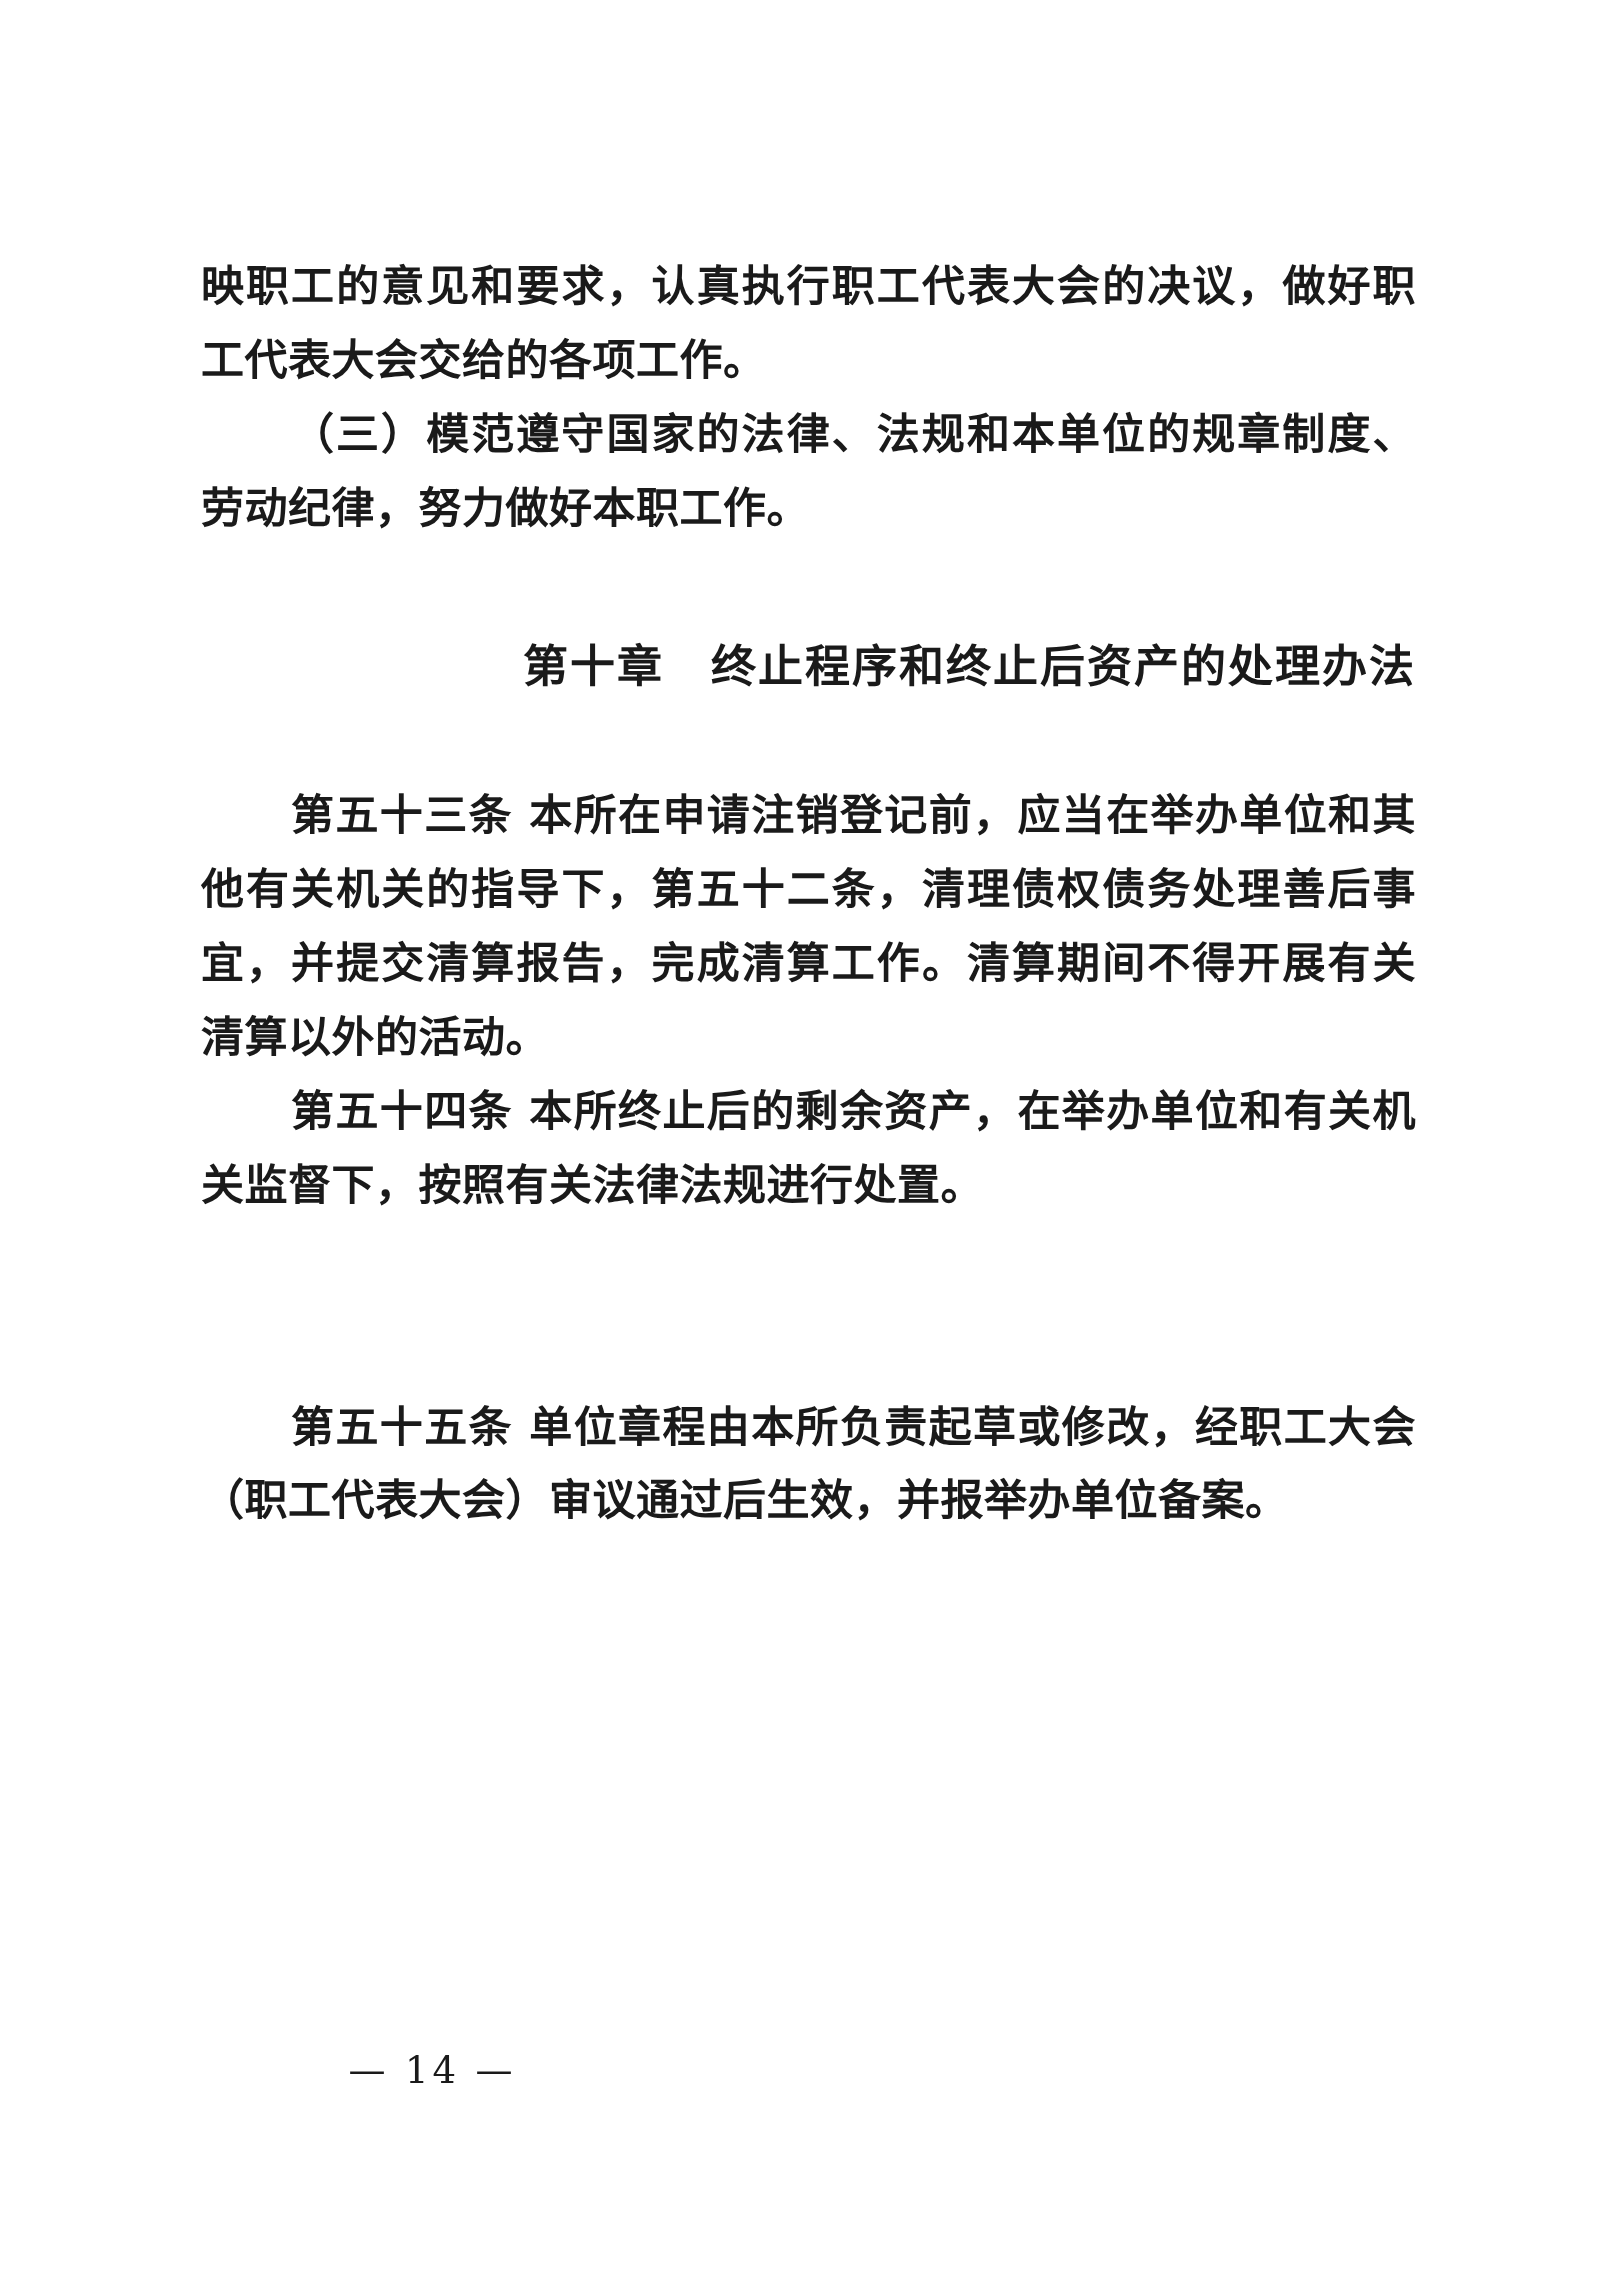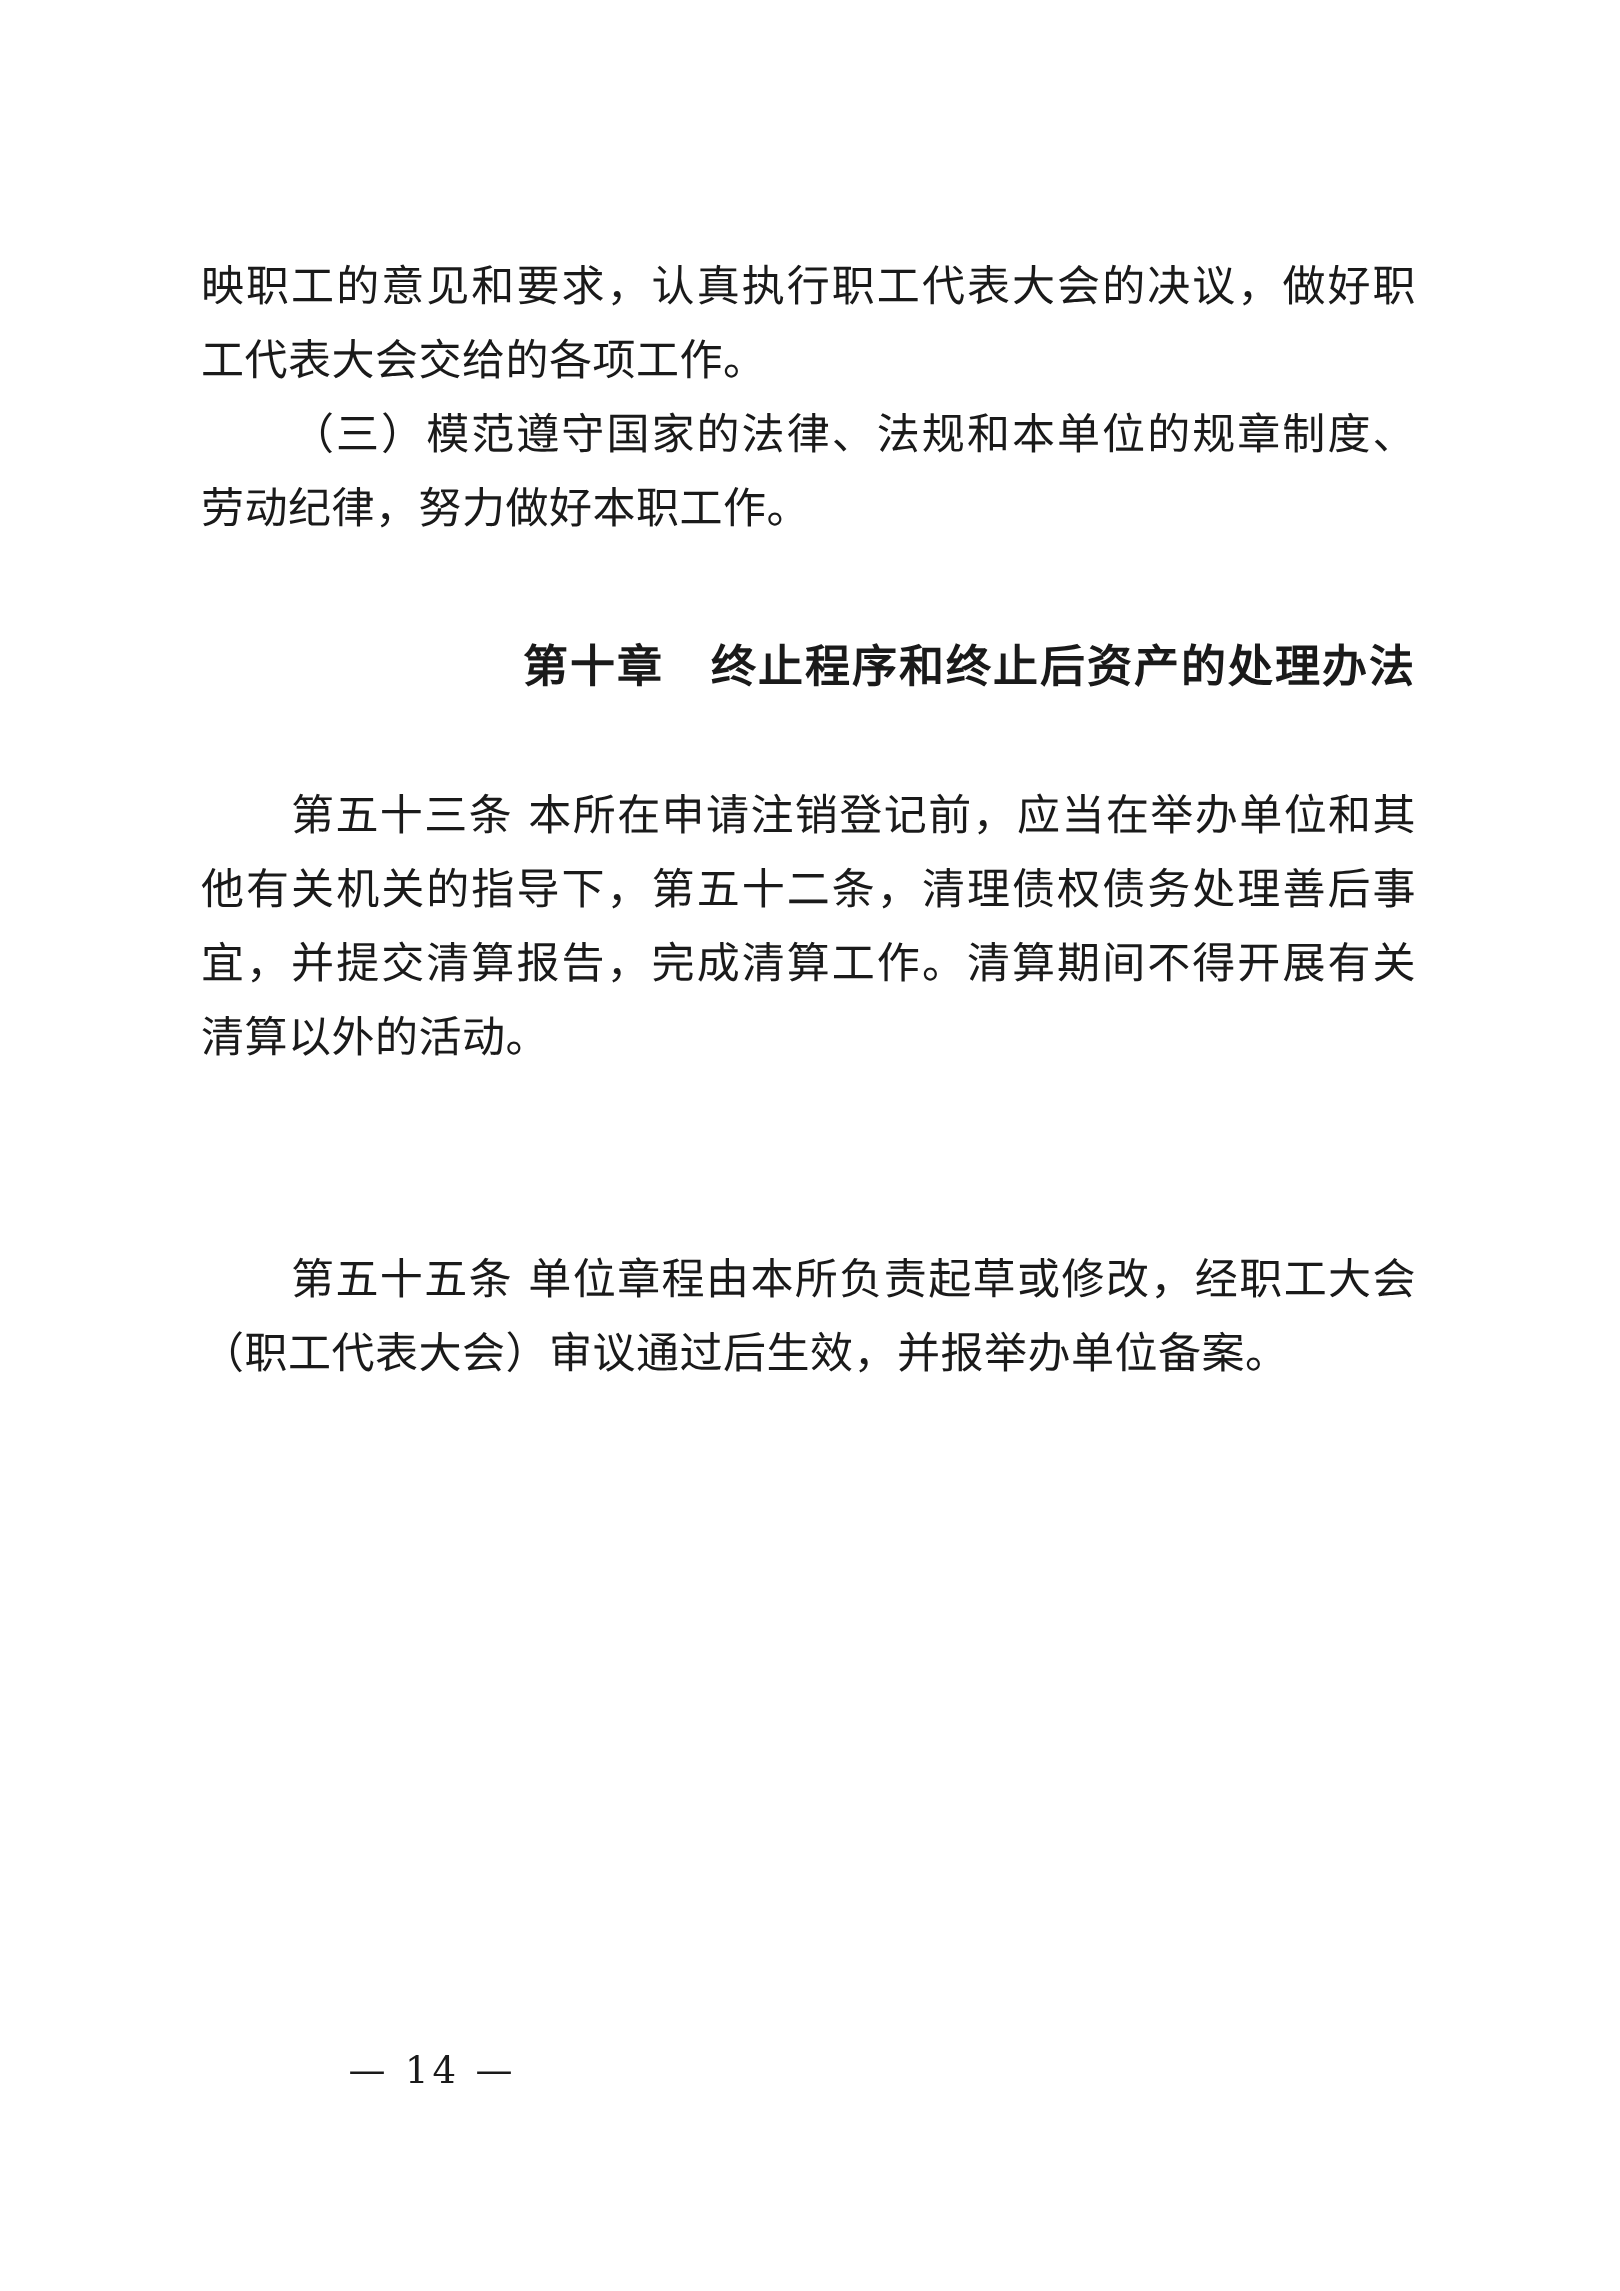--- a/index.html
+++ b/index.html
@@ -29,20 +29,21 @@
     top: 250px;
     width: 1215px;
   }
   .para {
     font-size: 43px;
     line-height: 1.72;
     text-align: justify;
     text-justify: inter-ideograph;
     letter-spacing: 0.5px;
     margin: 0 0 0 0;
+    font-weight: bold;
   }
   .indent {
     text-indent: 90px;
   }
   .chapter {
     font-size: 45px;
     font-weight: bold;
     text-align: right;
     letter-spacing: 2px;
     font-family: "DejaVu Serif", "Liberation Serif", serif;
@@ -77,20 +78,21 @@
 
     <div class="gap-chapter-top"></div>
 
     <div class="chapter">第十章　终止程序和终止后资产的处理办法</div>
 
     <div class="gap-chapter-bottom"></div>
 
 
     <p class="para indent">第五十三条  本所在申请注销登记前，应当在举办单位和其他有关机关的指导下，第五十二条，清理债权债务处理善后事宜，并提交清算报告，完成清算工作。清算期间不得开展有关清算以外的活动。</p>
 
+    <p class="para indent">第五十四条  本所终止后的剩余资产，在举办单位和有关机关监督下，按照有关法律法规进行处置。</p>
 
     <div class="gap-chapter-top"></div>
 
 
     <div class="gap-chapter-bottom"></div>
 
     <p class="para indent">第五十五条  单位章程由本所负责起草或修改，经职工大会（职工代表大会）审议通过后生效，并报举办单位备案。</p>
 
   </div>
 

